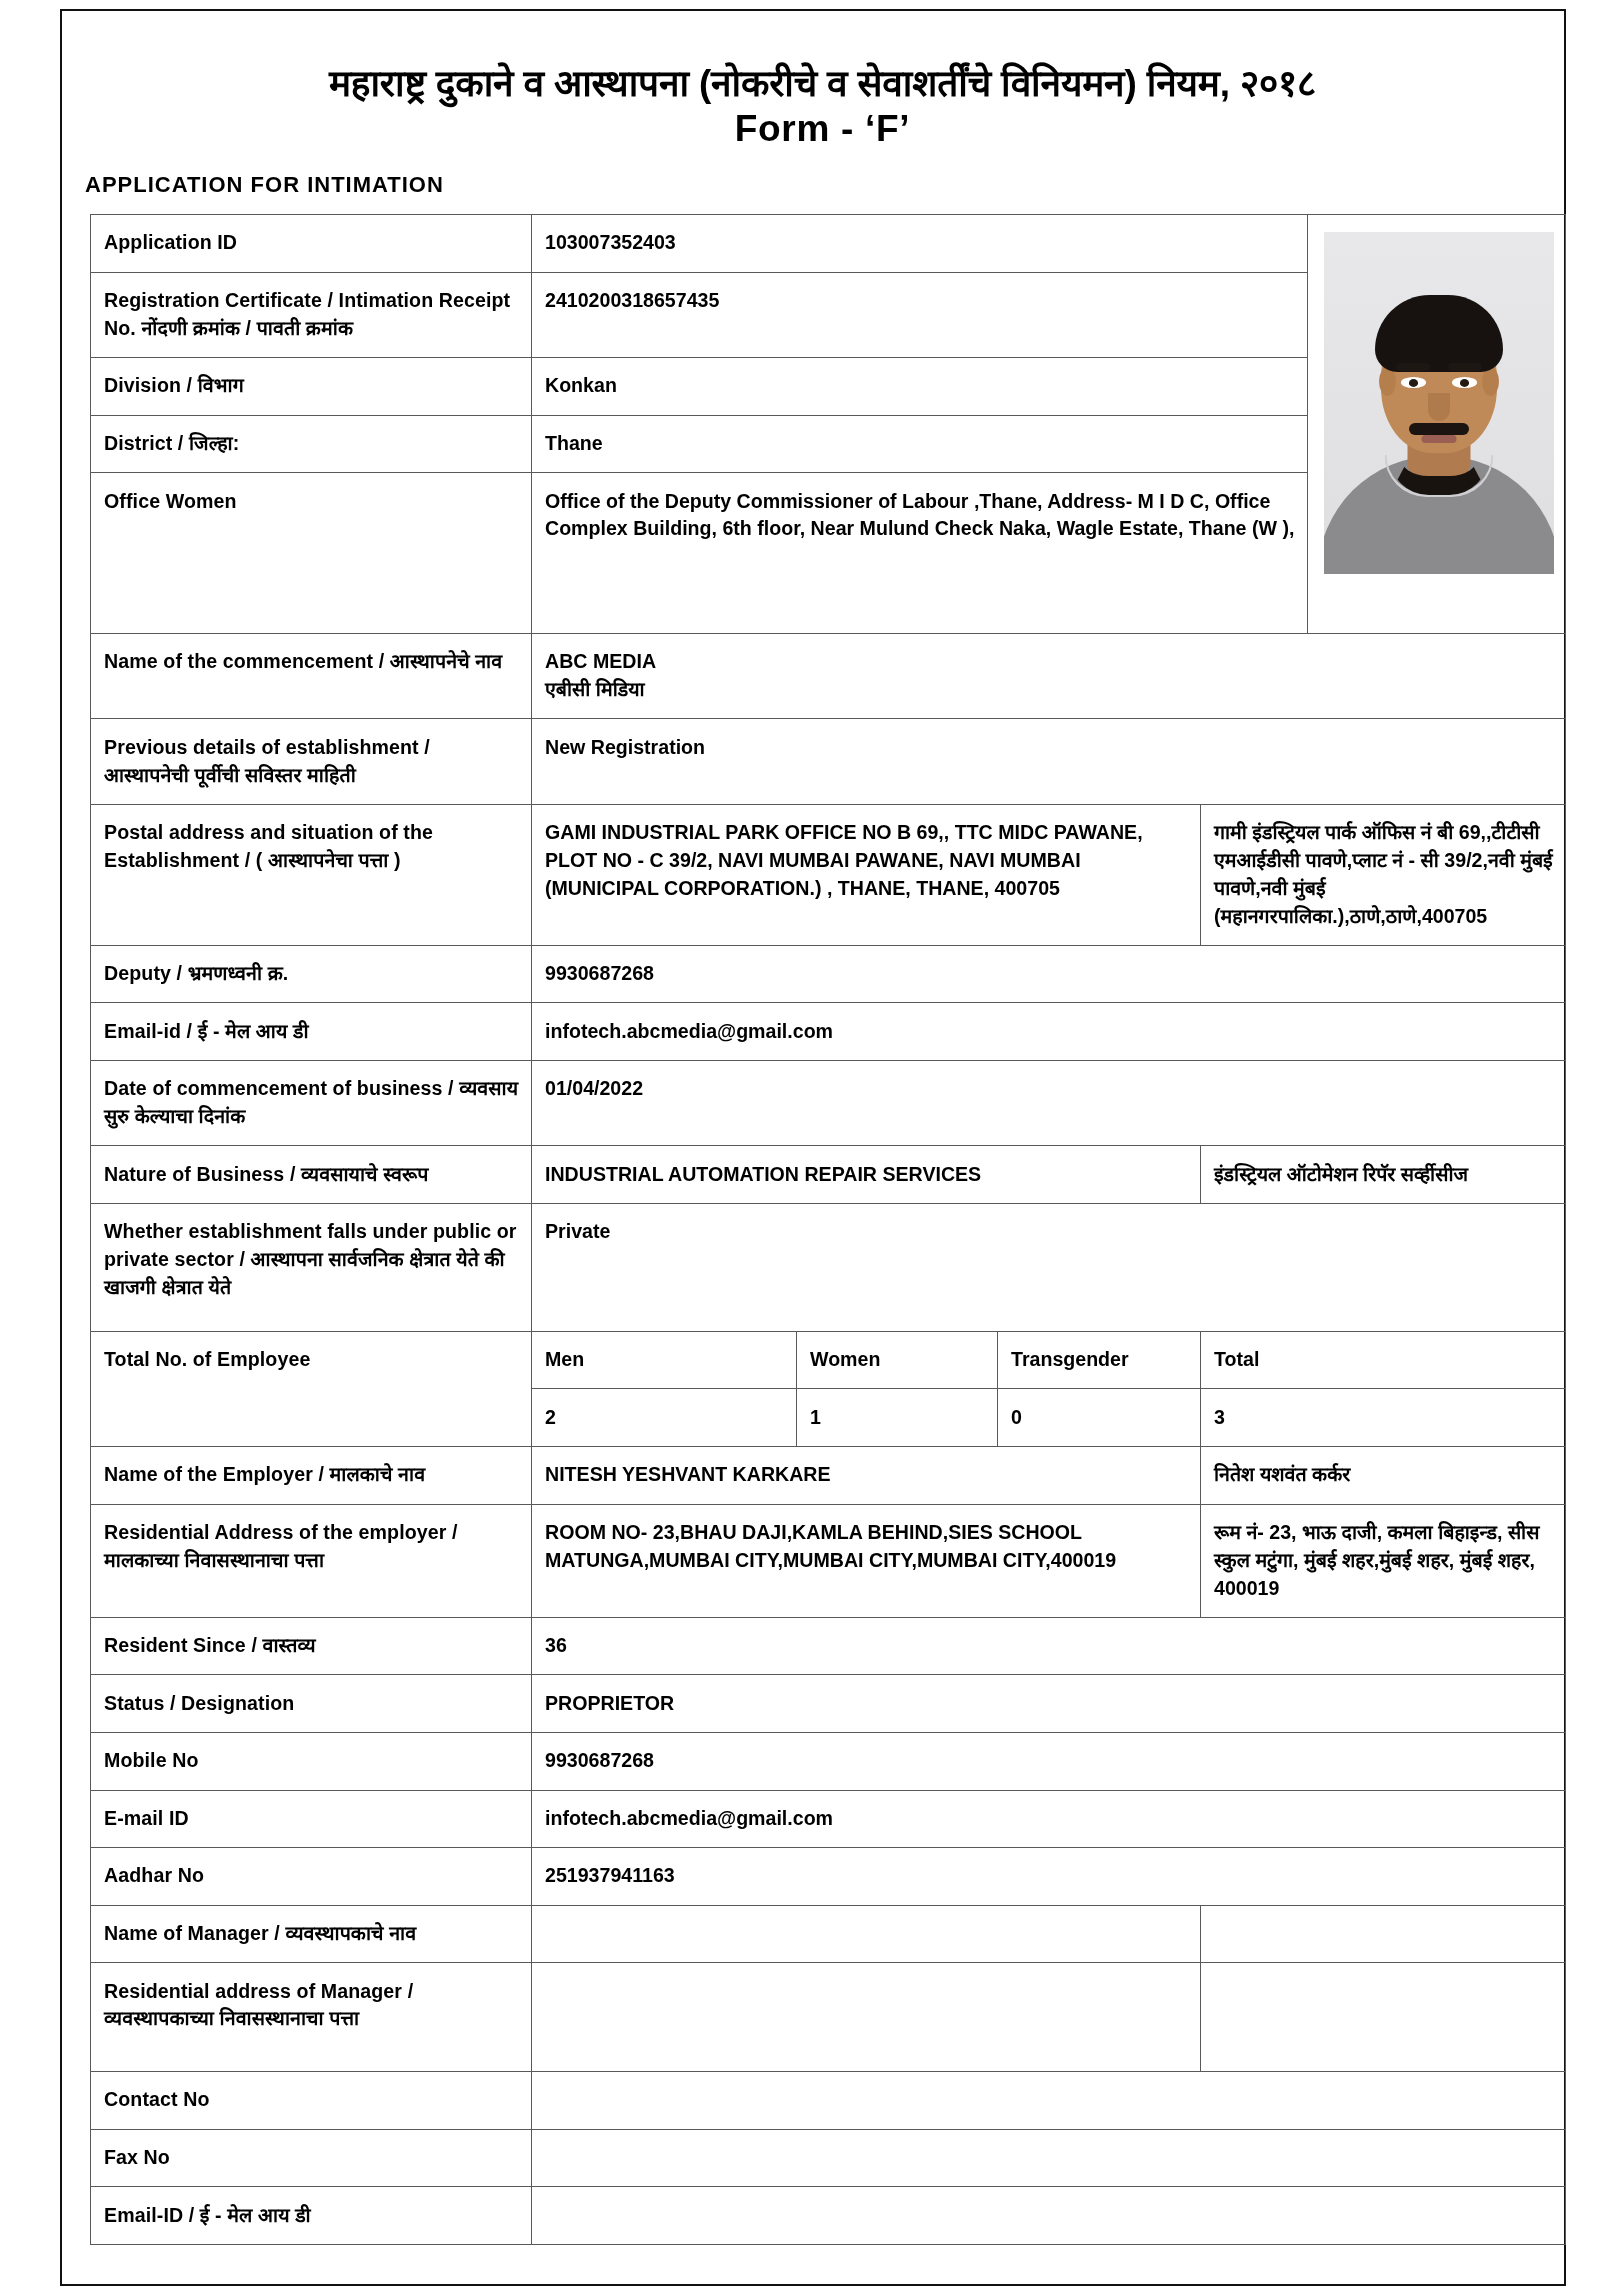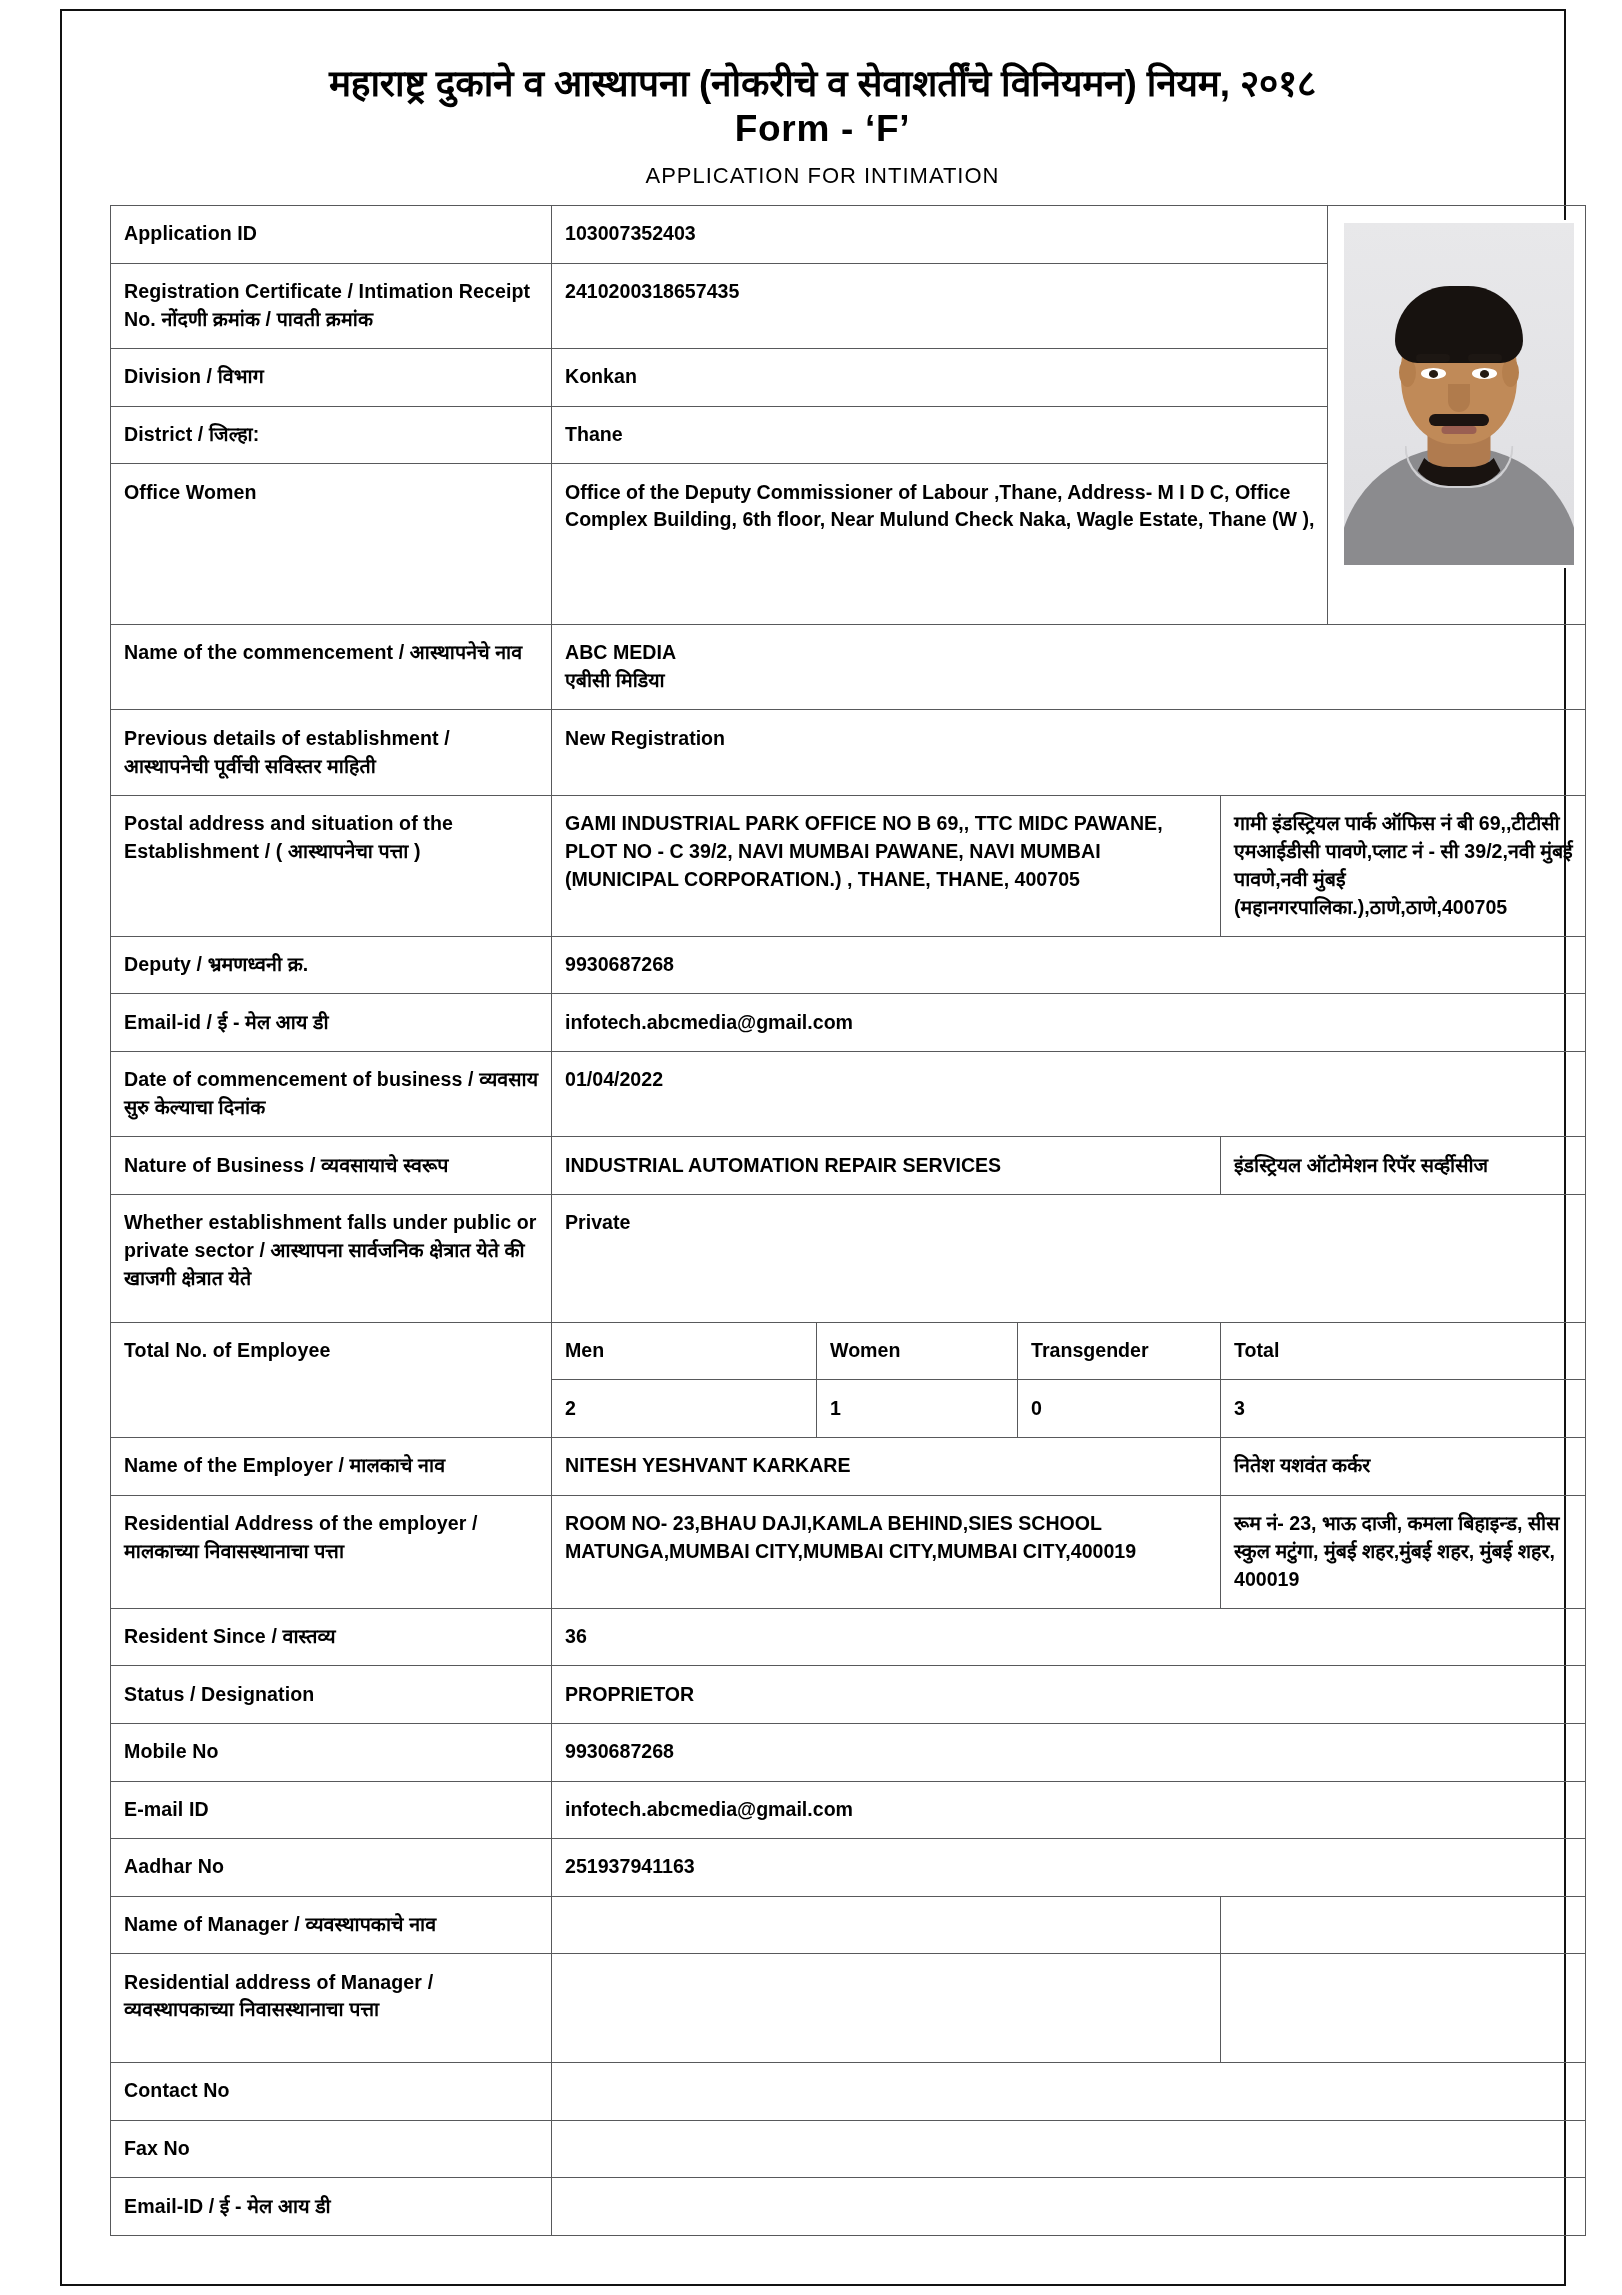--- a/index.html
+++ b/index.html
@@ -47,34 +47,33 @@
     padding: 0 26px;
   }
   .hdr-title .latin { letter-spacing: 0.7px; }
   .hdr-rule {
     text-align: center;
     font-size: 19.6px;
     margin-top: 11.8px;
     letter-spacing: 0.1px;
   }
   .hdr-app {
-    text-align: center;
     font-size: 22px;
-    font-weight: normal;
+    font-weight: bold;
     letter-spacing: 1px;
-    margin-top: 12px;
+    margin-top: 21px;
     margin-bottom: 15.7px;
   }
 
   
   table.form {
     border-collapse: collapse;
     width: 1475px;
     table-layout: fixed;
-    margin-left: 25px;
+    margin-left: 5px;
   }
   table.form td {
     border: 1.3px solid #58595b;
     vertical-align: top;
     padding: 14.4px 11.8px 14.4px 13px;
     font-size: 19.6px;
     line-height: 1.42;
     word-wrap: break-word;
   }
   td.lbl {

